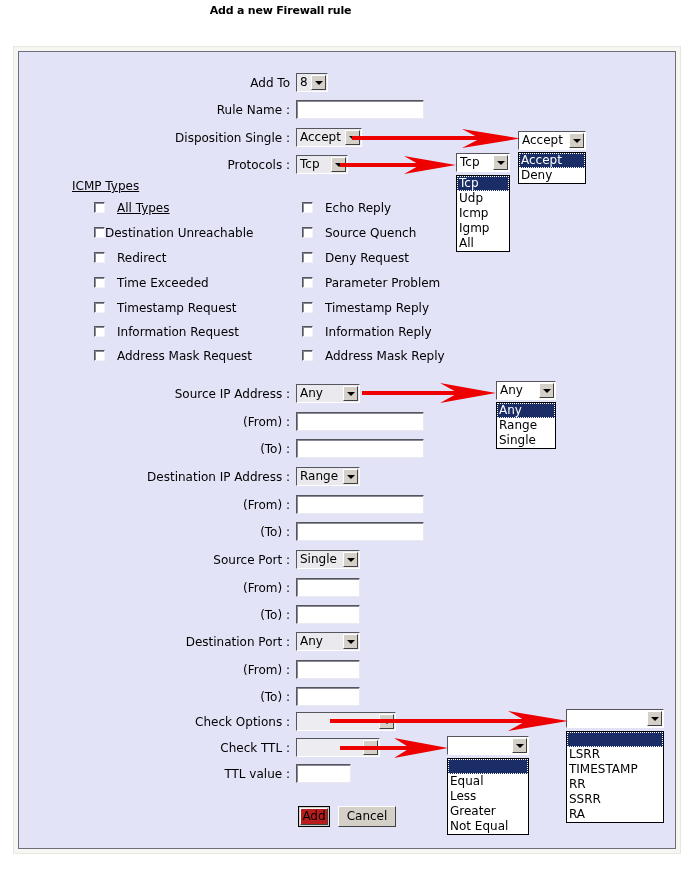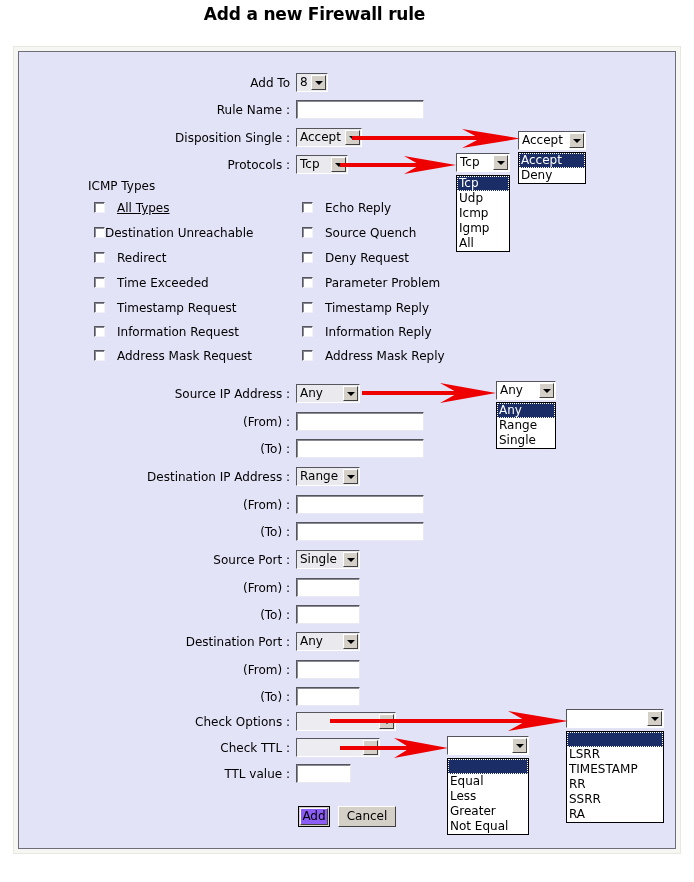--- a/index.html
+++ b/index.html
@@ -17,25 +17,24 @@
     overflow: hidden;
   }
 
   
   .page-title {
     position: absolute;
     left: 0;
     top: 4px;
     width: 561px;
     text-align: center;
-    font-size: 17px;
+    font-size: 11px;
     font-weight: bold;
     letter-spacing: -0.2px;
     color: #000;
-    margin-left: 34px;
   }
 
   
   .panel-outer {
     position: absolute;
     left: 13px;
     top: 46px;
     width: 668px;
     height: 808px;
     border: 1px solid #e8e8e0;
@@ -189,21 +188,21 @@
     line-height: 19px;
     text-align: center;
     color: #000;
   }
   .btn.default {
     border: 1px solid #000000;
   }
   .btn.default .inner {
     position: absolute;
     left: 1px; top: 1px; right: 1px; bottom: 1px;
-    background: #8b5cf6;
+    background: #b91c1c;
     border-top: 1px solid #ffffff;
     border-left: 1px solid #ffffff;
     border-right: 1px solid #404040;
     border-bottom: 1px solid #404040;
     line-height: 15px;
     box-sizing: border-box;
   }
 
   .section-head {
     position: absolute;
@@ -246,21 +245,21 @@
 </div>
 
 <div class="label-col" style="top:155px;">Protocols :</div>
 <div class="sel gray" style="left:296px; top:155px; width:52px;">
   <span>Tcp</span>
   <span class="arrowbox">
       <span class="tri"></span>
     </span>
 </div>
 
-<div class="section-head" style="left:88px; top:179px;">ICMP Types</div>
+<div class="section-head" style="left:72px; top:179px;text-decoration:underline;">ICMP Types</div>
 
 <div class="cb" style="left:94px; top:202px;"></div>
 <div class="cb-label" style="left:117px; top:201px;text-decoration:underline;">All Types</div>
 <div class="cb" style="left:94px; top:227px;"></div>
 <div class="cb-label" style="left:105px; top:226px;">Destination Unreachable</div>
 <div class="cb" style="left:94px; top:252px;"></div>
 <div class="cb-label" style="left:117px; top:251px;">Redirect</div>
 <div class="cb" style="left:94px; top:277px;"></div>
 <div class="cb-label" style="left:117px; top:276px;">Time Exceeded</div>
 <div class="cb" style="left:94px; top:302px;"></div>

